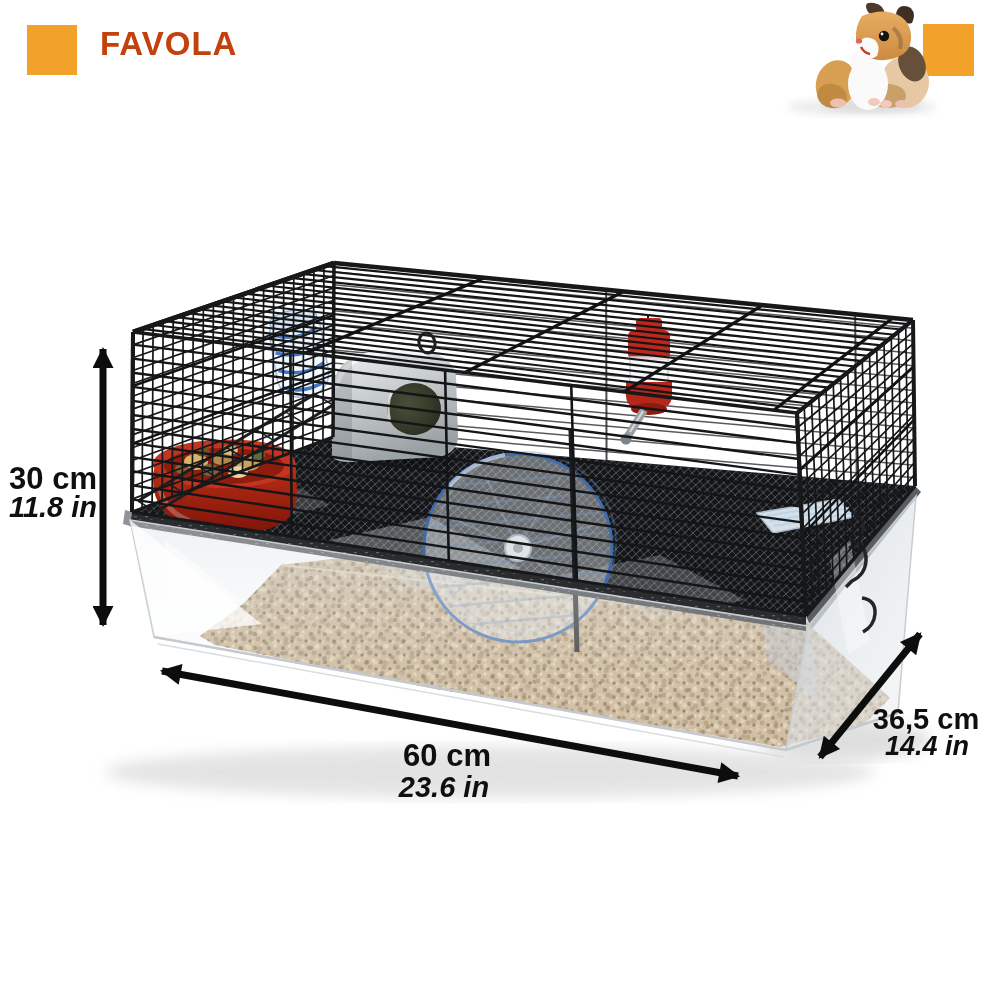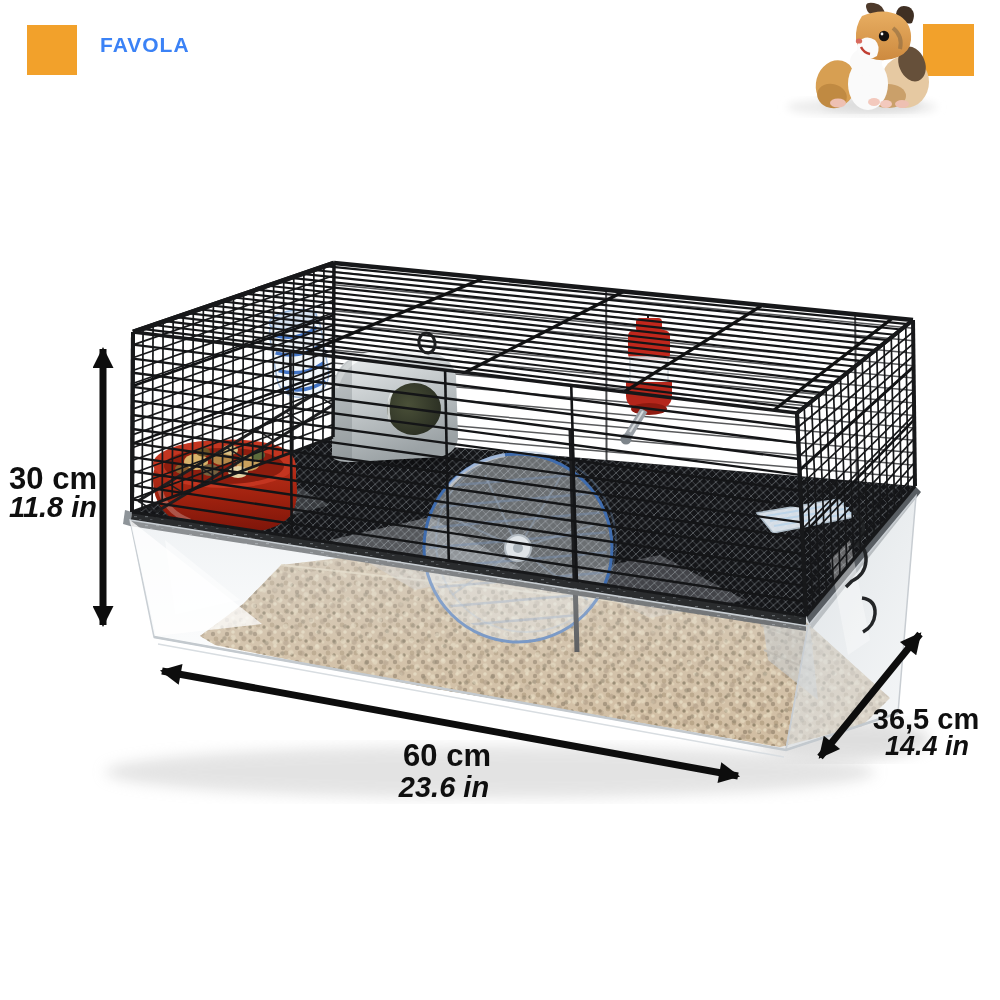--- a/index.html
+++ b/index.html
@@ -1,20 +1,20 @@
 <!DOCTYPE html>
 <html><head>
 <meta charset="utf-8">
 <style>
   html,body{margin:0;padding:0;background:#fff;width:1000px;height:1000px;overflow:hidden;
     font-family:"Liberation Sans",sans-serif;}
   .stage{position:relative;width:1000px;height:1000px;background:#fff;}
   .brand-square{position:absolute;left:27px;top:25px;width:50px;height:50px;background:#F2A12B;}
-  .brand-title{position:absolute;left:100px;top:33px;font-size:21px;font-weight:700;
-    letter-spacing:1px;color:#3b82f6;}
+  .brand-title{position:absolute;left:100px;top:25px;font-size:33px;font-weight:700;
+    letter-spacing:1px;color:#c2410c;}
   svg{position:absolute;left:0;top:0;}
   text{font-family:"Liberation Sans",sans-serif;font-weight:700;fill:#0f0f0f;}
   .dim-in{font-style:italic;}
 </style>
 </head>
 <body>
 
 <div class="stage">
 
   <div class="brand-square"></div>

